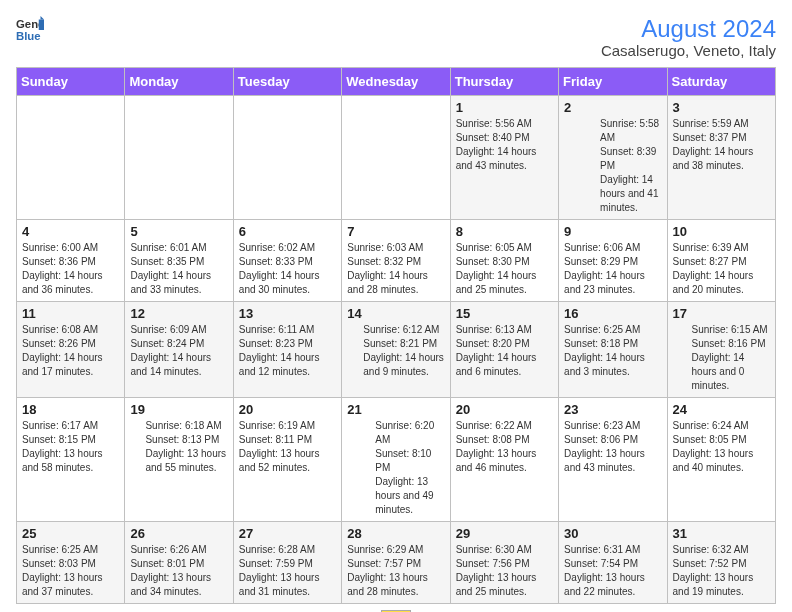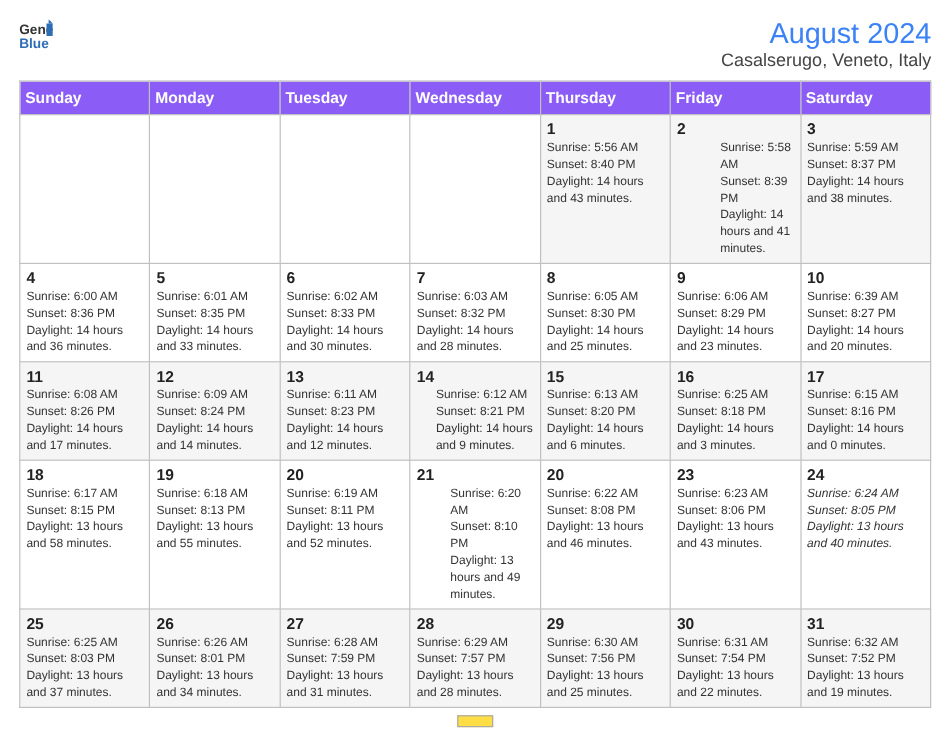--- a/index.html
+++ b/index.html
@@ -226,35 +226,35 @@
 Daylight: 14 hours and 6 minutes.</div>
         </td>
         <td>
           <span class="day-number">16</span>
           <div class="cell-text" style="white-space: pre-line;">Sunrise: 6:25 AM
 Sunset: 8:18 PM
 Daylight: 14 hours and 3 minutes.</div>
         </td>
         <td>
           <span class="day-number">17</span>
-          <div class="cell-text" style="white-space: pre-line;">Sunrise: 6:15 AM
+          <div class="cell-text" style="white-space: pre-line; margin-left: 19px;">Sunrise: 6:15 AM
 Sunset: 8:16 PM
 Daylight: 14 hours and 0 minutes.</div>
         </td>
       </tr>
       <tr>
         <td>
           <span class="day-number">18</span>
           <div class="cell-text" style="white-space: pre-line;">Sunrise: 6:17 AM
 Sunset: 8:15 PM
 Daylight: 13 hours and 58 minutes.</div>
         </td>
         <td>
           <span class="day-number">19</span>
-          <div class="cell-text" style="white-space: pre-line;">Sunrise: 6:18 AM
+          <div class="cell-text" style="white-space: pre-line; margin-left: 15px;">Sunrise: 6:18 AM
 Sunset: 8:13 PM
 Daylight: 13 hours and 55 minutes.</div>
         </td>
         <td>
           <span class="day-number">20</span>
           <div class="cell-text" style="white-space: pre-line;">Sunrise: 6:19 AM
 Sunset: 8:11 PM
 Daylight: 13 hours and 52 minutes.</div>
         </td>
         <td>
@@ -270,21 +270,21 @@
 Daylight: 13 hours and 46 minutes.</div>
         </td>
         <td>
           <span class="day-number">23</span>
           <div class="cell-text" style="white-space: pre-line;">Sunrise: 6:23 AM
 Sunset: 8:06 PM
 Daylight: 13 hours and 43 minutes.</div>
         </td>
         <td>
           <span class="day-number">24</span>
-          <div class="cell-text" style="white-space: pre-line; font-style: italic;">Sunrise: 6:24 AM
+          <div class="cell-text" style="white-space: pre-line;">Sunrise: 6:24 AM
 Sunset: 8:05 PM
 Daylight: 13 hours and 40 minutes.</div>
         </td>
       </tr>
       <tr>
         <td>
           <span class="day-number">25</span>
           <div class="cell-text" style="white-space: pre-line;">Sunrise: 6:25 AM
 Sunset: 8:03 PM
 Daylight: 13 hours and 37 minutes.</div>

